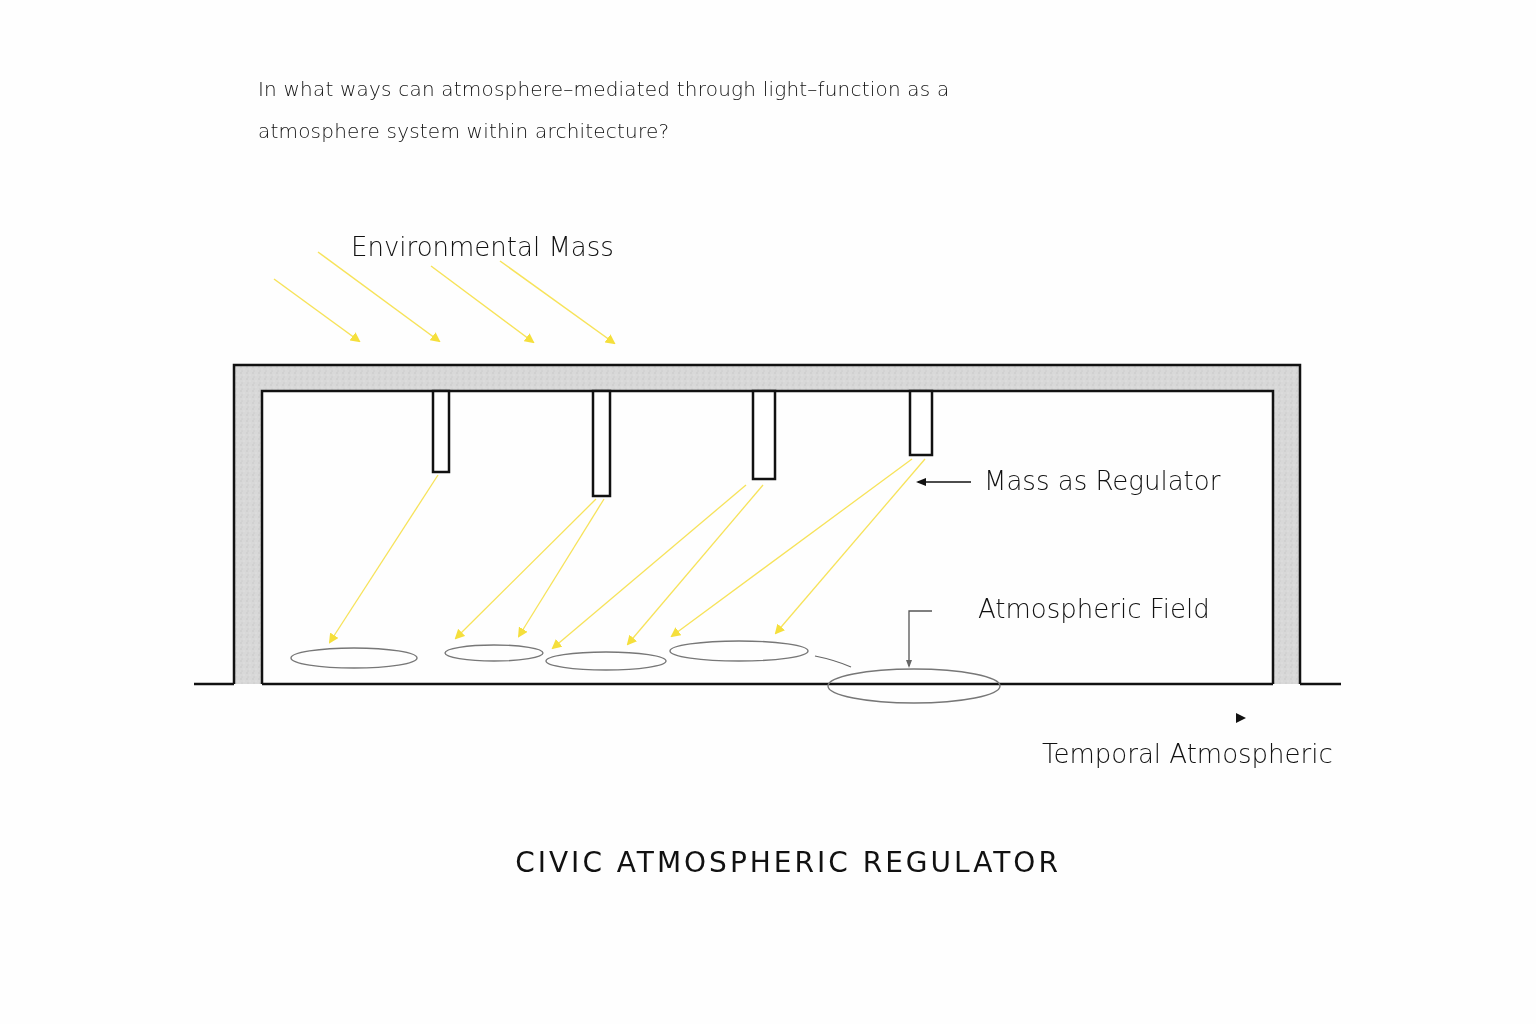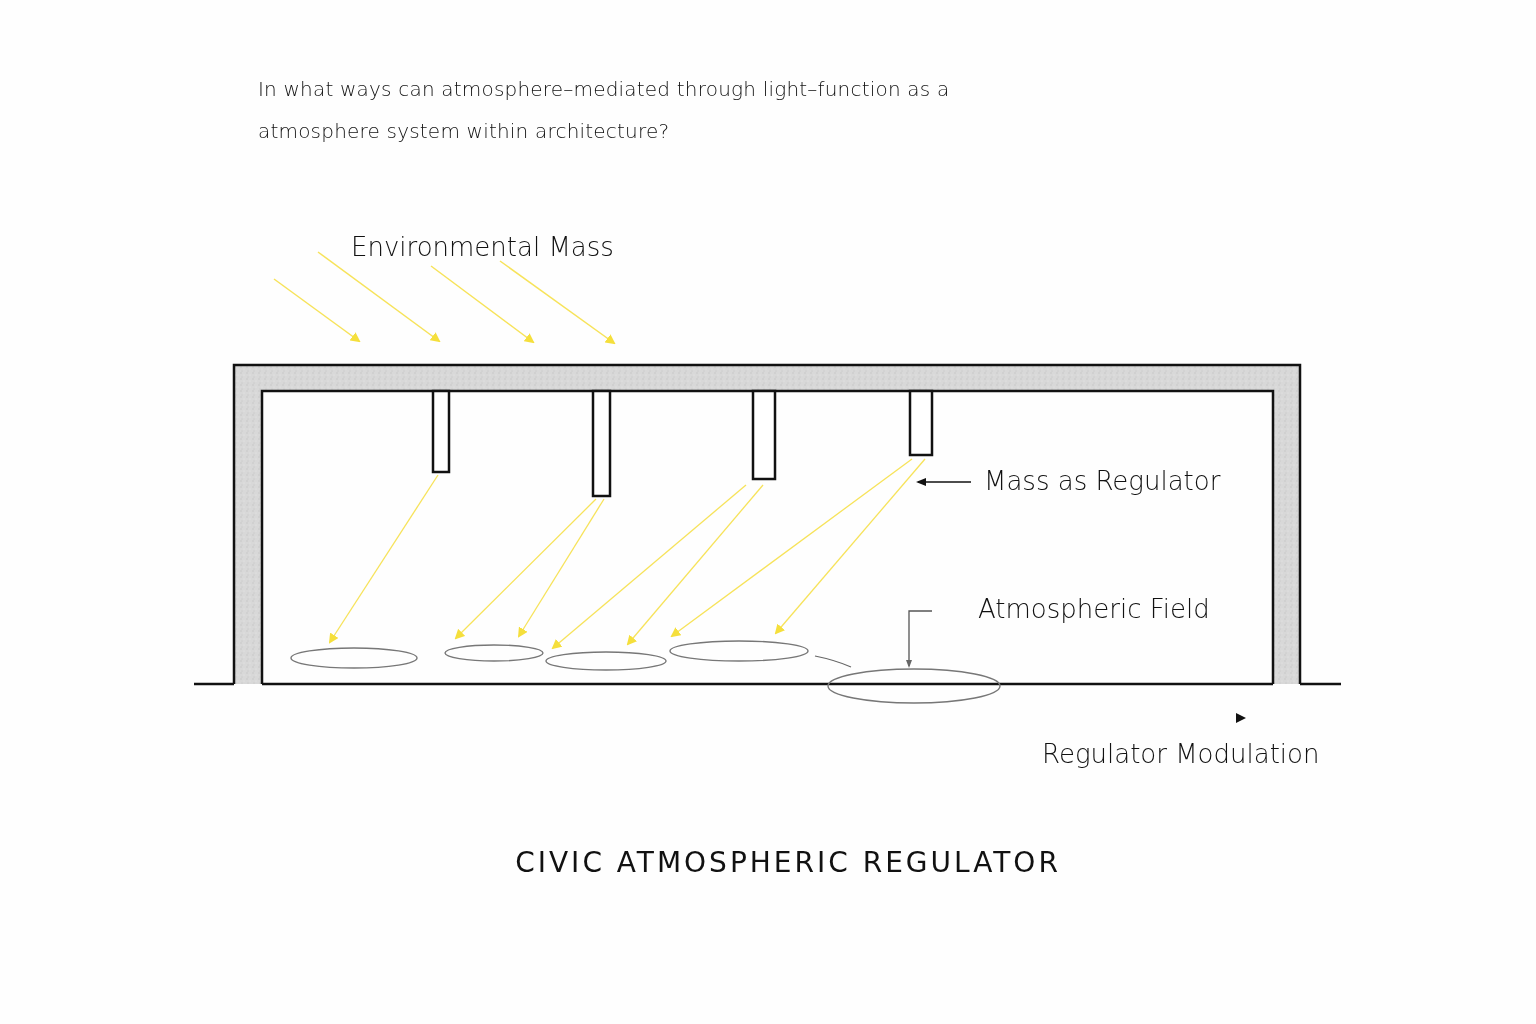--- a/index.html
+++ b/index.html
@@ -87,15 +87,15 @@
 
   <path d="M932,611 L909,611 L909,666" fill="none" stroke="#555" stroke-width="1.3" marker-end="url(#gArrow)"></path>
 
   <line x1="1058" y1="718" x2="1240" y2="718" stroke="url(#tempGrad)" stroke-width="2.2"></line>
   <path d="M1236,713 L1246,718 L1236,723 Z" fill="#111"></path>
 </svg>
 
 <div class="lbl" style="left:351px;top:232px;">Environmental Mass</div>
 <div class="lbl" style="left:984px;top:466px;text-align:center;">Mass as Regulator</div>
 <div class="lbl" style="left:942px;top:594px;margin-left:36px;">Atmospheric Field</div>
-<div class="lbl" style="left:1042px;top:739px;">Regulator Modulation</div>
+<div class="lbl" style="left:1042px;top:739px;">Temporal Atmospheric</div>
 
 <div class="title">CIVIC ATMOSPHERIC REGULATOR</div>
 
 </body></html>

